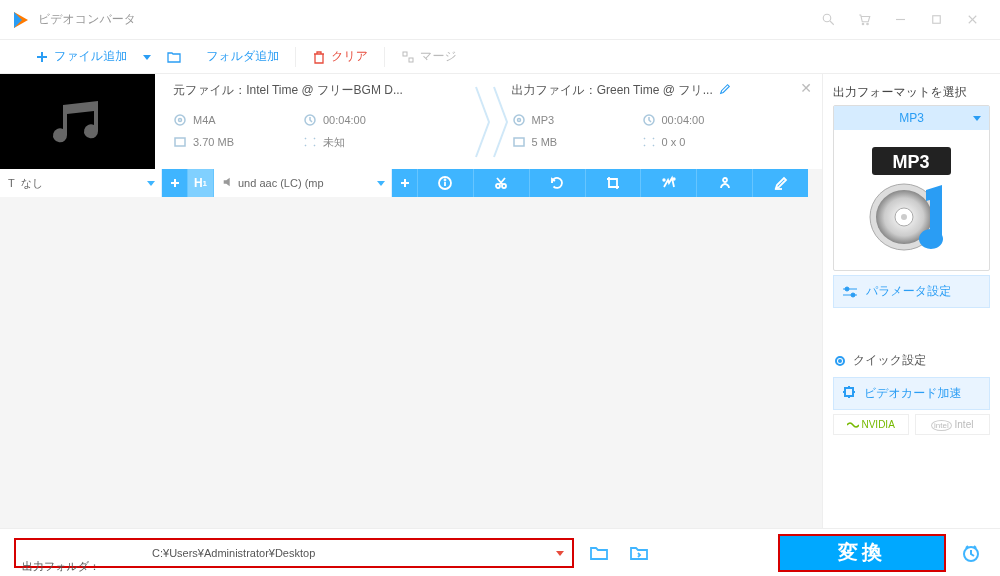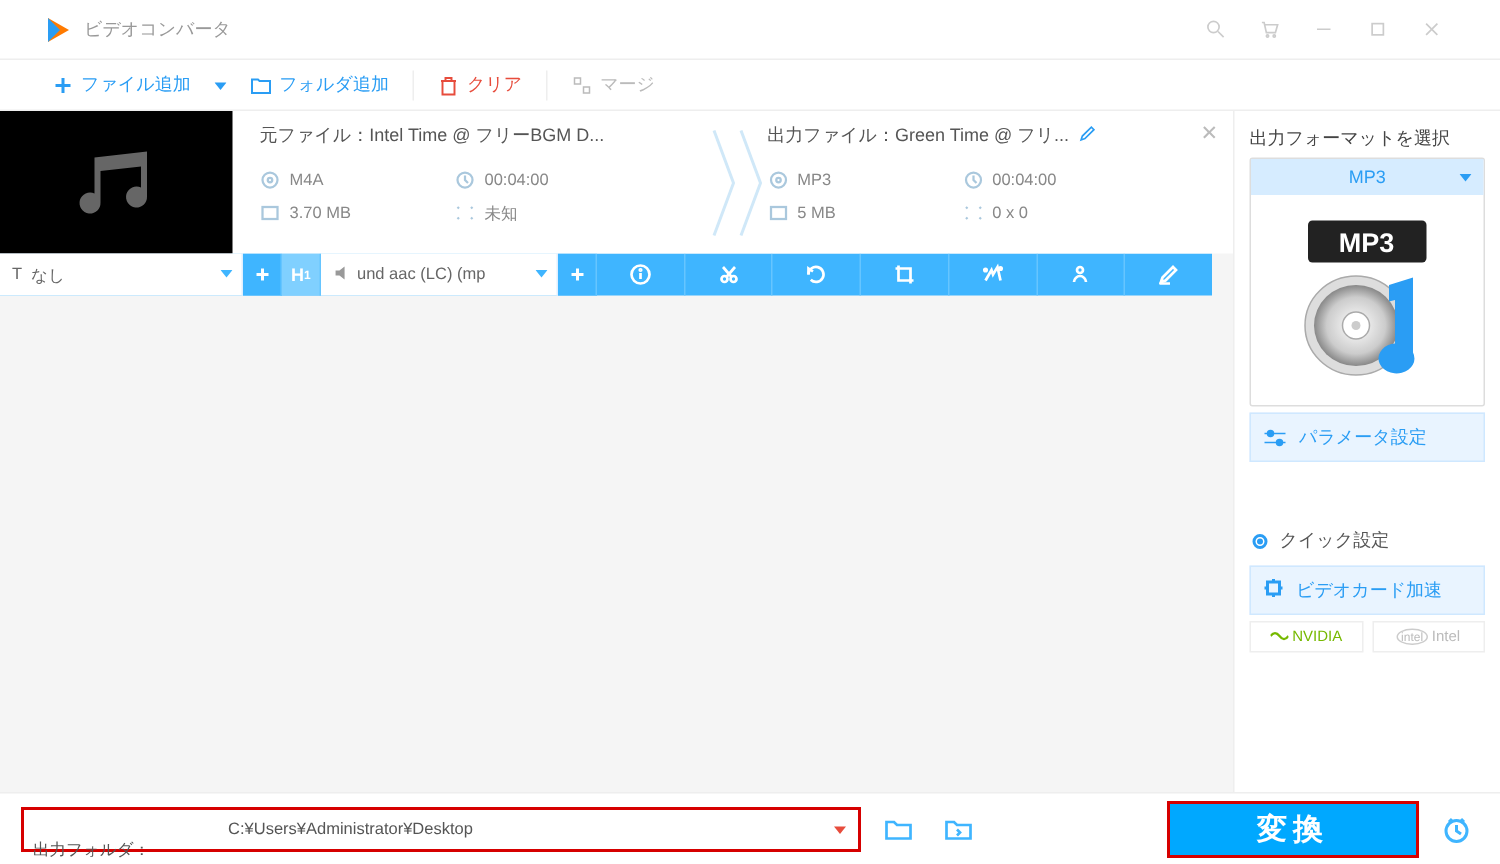--- a/index.html
+++ b/index.html
@@ -1,31 +1,31 @@
 <!DOCTYPE html>
 <html><head>
 <meta charset="utf-8">
 <style>
 * { margin: 0; padding: 0; box-sizing: border-box; font-family: "Meiryo", "MS Gothic", sans-serif; }
 body { width: 1000px; height: 576px; background: #fff; overflow: hidden; font-size: 12px; color: #444; position: relative; }
 
 
-.titlebar { height: 40px; display: flex; align-items: center; padding: 0 28px; background: #fff; border-bottom: 1px solid #eee; }
+.titlebar { height: 40px; display: flex; align-items: center; padding: 0 10px; background: #fff; border-bottom: 1px solid #eee; }
 .logo { width: 20px; height: 20px; margin-right: 8px; position: relative; }
 .logo svg { width: 100%; height: 100%; }
 .title { color: #999; font-size: 12px; flex: 1; }
 .tb-icon { width: 36px; height: 30px; display: flex; align-items: center; justify-content: center; color: #ccc; cursor: pointer; }
 .tb-icon svg { width: 15px; height: 15px; stroke: #ccc; fill: none; stroke-width: 1.5; }
 
 
 .toolbar { height: 34px; display: flex; align-items: center; background: #fff; border-bottom: 1px solid #eee; padding-left: 25px; }
 .tbtn { display: flex; align-items: center; height: 100%; padding: 0 10px; font-size: 12px; cursor: pointer; }
 .tbtn .ic { width: 14px; height: 14px; margin-right: 5px; display: flex; align-items: center; justify-content: center; }
 .tbtn.addfile { color: #2a9df4; }
-.tbtn.addfolder { color: #2a9df4; }
+.tbtn.addfolder { color: #2a9df4; gap: 20px; }
 .tbtn.clear { color: #e74c3c; }
 .tbtn.merge { color: #bbb; }
 .tbtn.dd { padding: 0 6px; }
 .tbtn.dd svg { width: 8px; height: 8px; fill: #2a9df4; }
 .tsep { width: 1px; height: 20px; background: #eee; margin: 0 6px; }
 
 
 .body { display: flex; height: calc(100% - 40px - 34px - 48px); }
 .left { flex: 1; background: #f5f5f5; display: flex; flex-direction: column; }
 .filecard { background: #fff; display: flex; height: 95px; position: relative; }
@@ -46,21 +46,21 @@
 
 
 .strip { height: 28px; background: #3fb5ff; display: flex; align-items: stretch; width: 808px; }
 .strip .drop { background: #fff; display: flex; align-items: center; padding: 0 8px; font-size: 11px; color: #666; position: relative; border-right: 1px solid #dfefff; }
 .strip .drop.sub { width: 162px; margin-left: 0; }
 .strip .drop .caret { position:absolute; right:6px; top:50%; transform:translateY(-50%); }
 .strip .drop .caret svg { width:8px; height:8px; fill:#3fb5ff; }
 .strip .sq { width: 26px; background:#3fb5ff; display:flex; align-items:center; justify-content:center; border-right:1px solid #66c5ff; cursor:pointer; }
 .strip .sq svg { width:14px; height:14px; stroke:#fff; fill:none; stroke-width:2; }
 .strip .sq.h { background:#80d0ff; color:#fff; font-weight:bold; font-size:12px; }
-.strip .drop.audio { width: 158px; }
+.strip .drop.audio { width: 178px; }
 .strip .tools { flex:1; display:flex; }
 .strip .tool { flex:1; display:flex; align-items:center; justify-content:center; border-right:1px solid #66c5ff; cursor:pointer; }
 .strip .tool:last-child { border-right: none; }
 .strip .tool svg { width:16px; height:16px; stroke:#fff; fill:none; stroke-width:1.8; }
 
 
 .right { width: 178px; background: #fff; border-left: 1px solid #eee; padding: 10px; display:flex; flex-direction:column; gap:4px; }
 .rtitle { font-size: 12px; color: #444; }
 .fmtbox { border:1px solid #ddd; border-radius:2px; }
 .fmthdr { background:#d6ecff; color:#2a9df4; font-size:12px; text-align:center; padding:5px 0; position:relative; cursor:pointer; }

